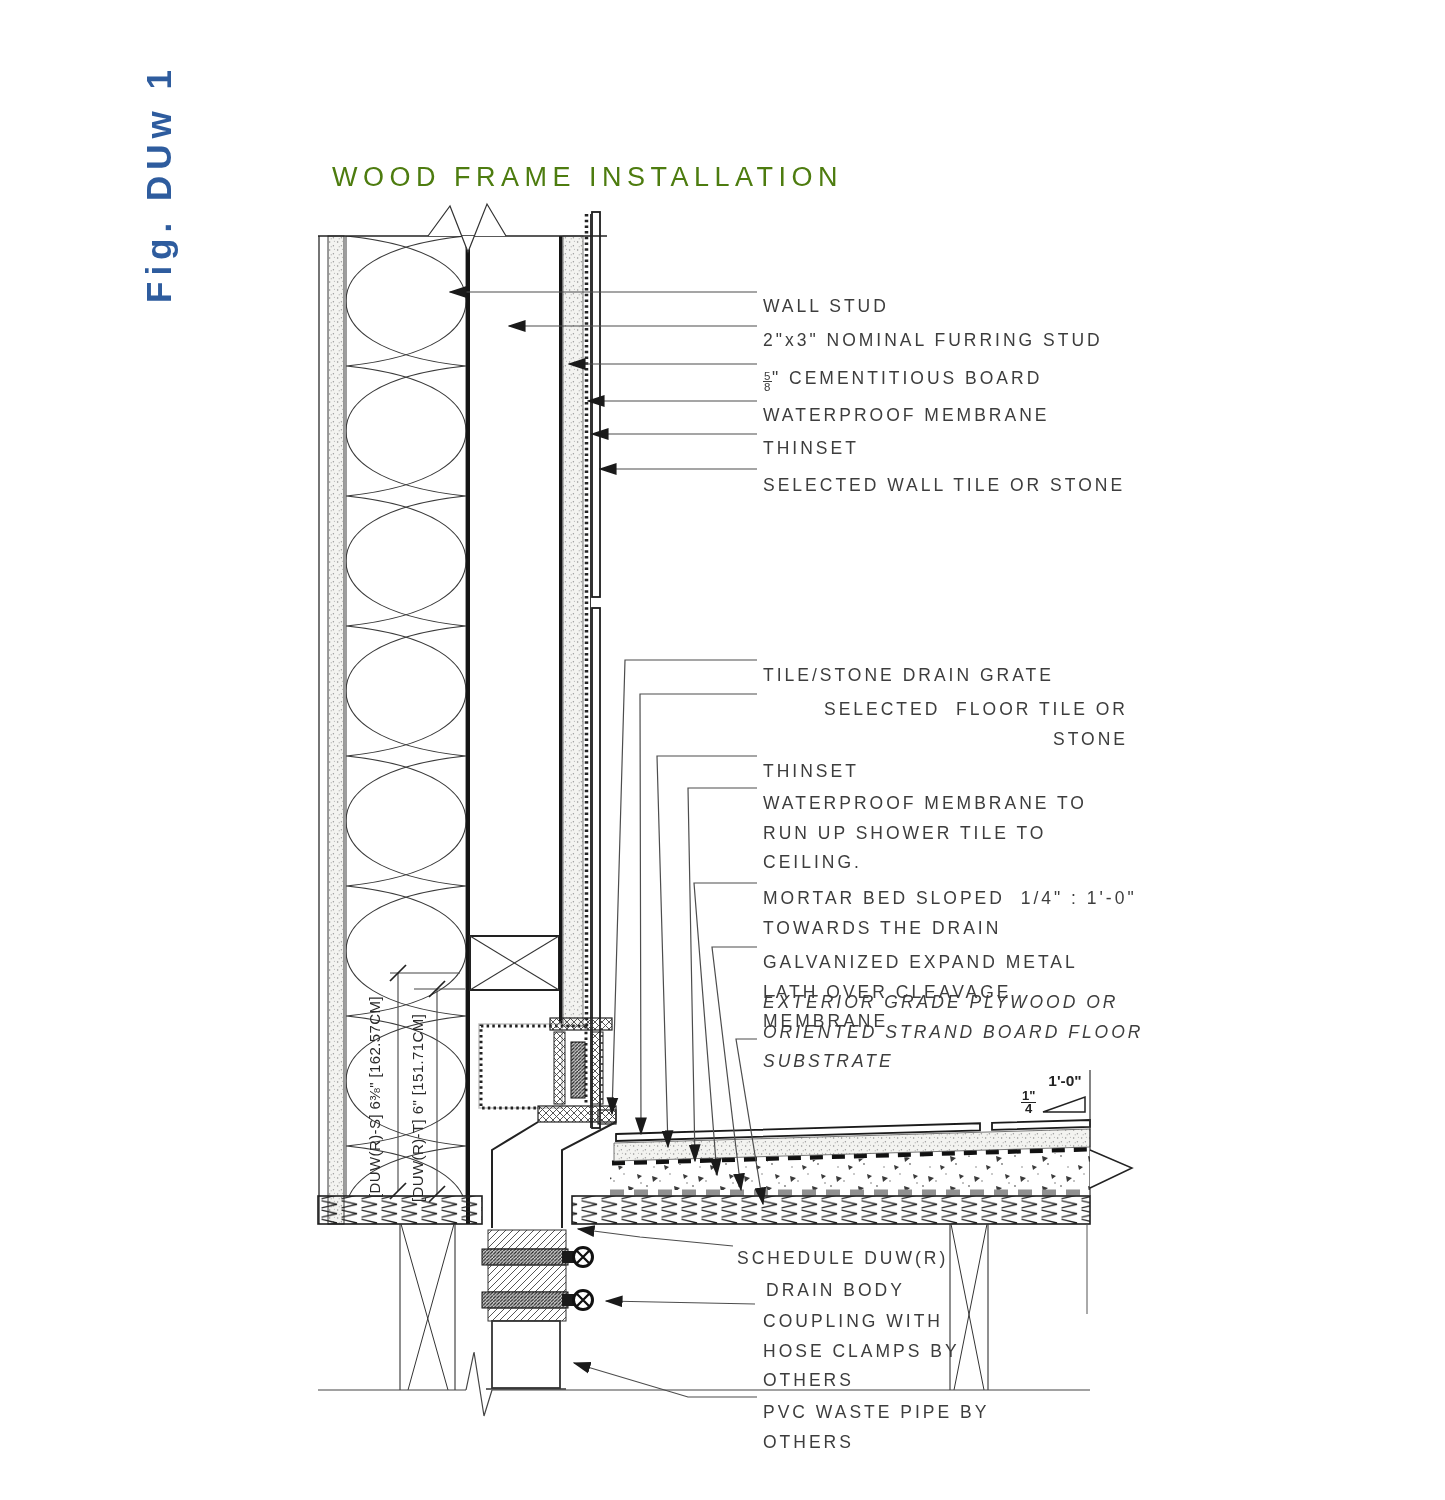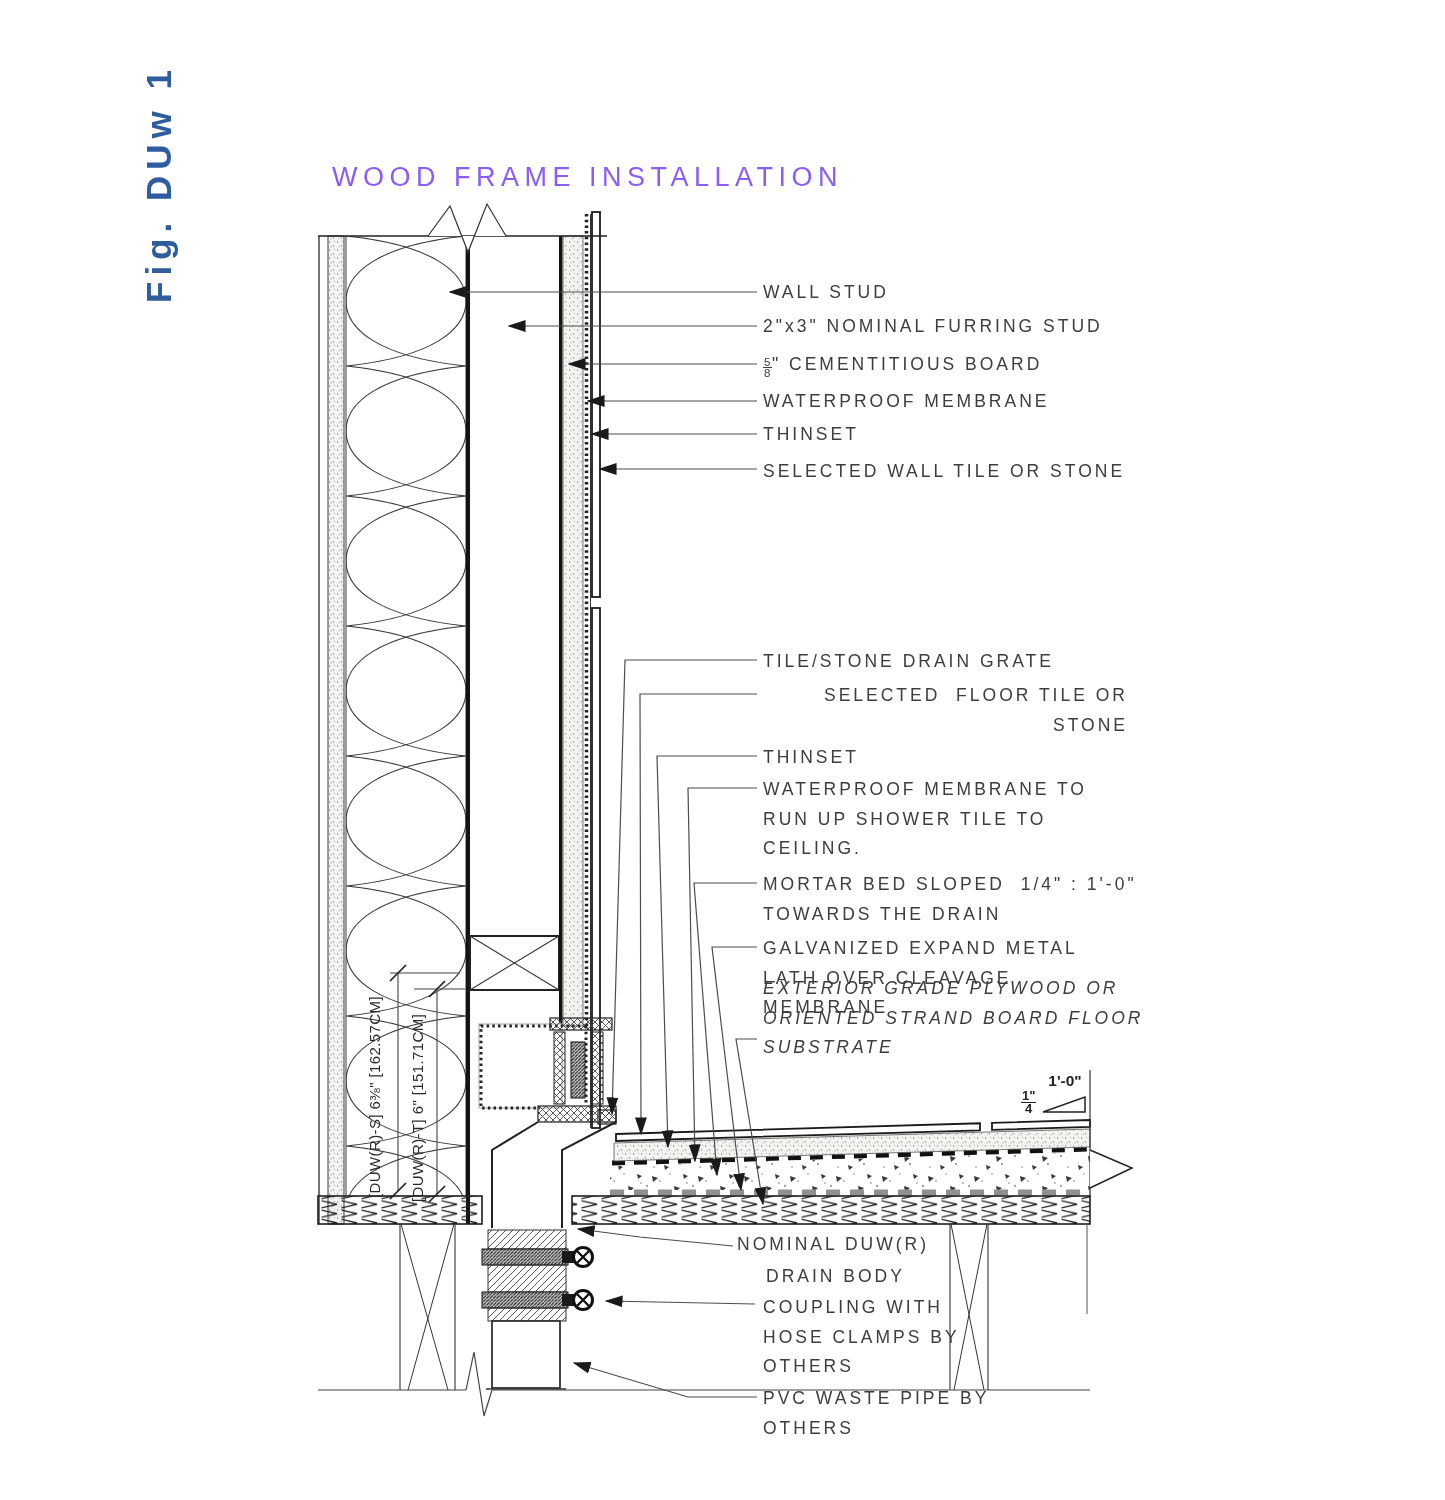--- a/index.html
+++ b/index.html
@@ -9,26 +9,26 @@
   }
   .drawing-svg { position:absolute; left:0; top:0; }
   .fig-label {
     position:absolute; left:139px; top:303px; width:300px;
     transform:rotate(-90deg); transform-origin:0 0;
     font-size:35px; font-weight:bold; letter-spacing:6px; color:#2e5c9e;
     white-space:nowrap;
   }
   .page-title {
     position:absolute; left:332px; top:162px;
-    font-size:27px; font-weight:500; letter-spacing:5.5px; color:#8b5cf6;
+    font-size:27px; font-weight:500; letter-spacing:5.5px; color:#4d7c0f;
     white-space:nowrap;
   }
   .callout {
     position:absolute; font-size:17.5px; letter-spacing:3px; color:#3d3d3d;
-    line-height:29.5px; white-space:pre-wrap;
+    line-height:29.5px; white-space:pre-wrap;margin-top:14px;
   }
   .nowrap { white-space:nowrap; }
   .frac {
     display:inline-block; vertical-align:-7px; text-align:center;
     font-size:11.5px; line-height:10.5px; letter-spacing:0.5px;
   }
   .frac .num { display:block; border-bottom:1.3px solid #3d3d3d; padding:0 1px; }
   .frac .den { display:block; }
   .dim-text {
     position:absolute; transform:rotate(-90deg); transform-origin:0 0;
@@ -243,21 +243,21 @@
   <div class="callout nowrap" style="left:763px; top:457px;">SELECTED  WALL TILE OR STONE</div>
 
   <div class="callout nowrap" style="left:763px; top:647px;">TILE/STONE DRAIN GRATE</div>
   <div class="callout" style="left:763px; top:681px; width:365px;text-align:right;">SELECTED  FLOOR TILE OR STONE</div>
   <div class="callout nowrap" style="left:763px; top:743px;">THINSET</div>
   <div class="callout" style="left:763px; top:775px; width:350px;">WATERPROOF MEMBRANE TO RUN UP SHOWER TILE TO CEILING.</div>
   <div class="callout" style="left:763px; top:870px; width:490px;">MORTAR BED SLOPED  1/4" : 1'-0" TOWARDS THE DRAIN</div>
   <div class="callout" style="left:763px; top:934px; width:368px;">GALVANIZED EXPAND METAL LATH OVER CLEAVAGE MEMBRANE</div>
   <div class="callout" style="left:763px; top:974px; width:400px;font-style:italic;">EXTERIOR GRADE PLYWOOD OR ORIENTED STRAND BOARD FLOOR SUBSTRATE</div>
 
-  <div class="callout nowrap" style="left:737px; top:1230px;">NOMINAL DUW(R)</div>
+  <div class="callout nowrap" style="left:737px; top:1230px;">SCHEDULE DUW(R)</div>
   <div class="callout nowrap" style="left:766px; top:1262px;">DRAIN BODY</div>
   <div class="callout" style="left:763px; top:1384px; width:228px;">PVC WASTE PIPE BY OTHERS</div>
   <div class="callout" style="left:763px; top:1293px; width:225px;">COUPLING WITH HOSE CLAMPS BY OTHERS</div>
 
   <div class="dim-text" style="left:366px; top:1198px;">[DUW(R)-S] 6⅜" [162.57CM]</div>
   <div class="dim-text" style="left:409px; top:1202px;">[DUW(R)-T] 6" [151.71CM]</div>
 
   <div class="slope-run">1'-0"</div>
   <div class="slope-frac">
       <span class="num">1"</span>

